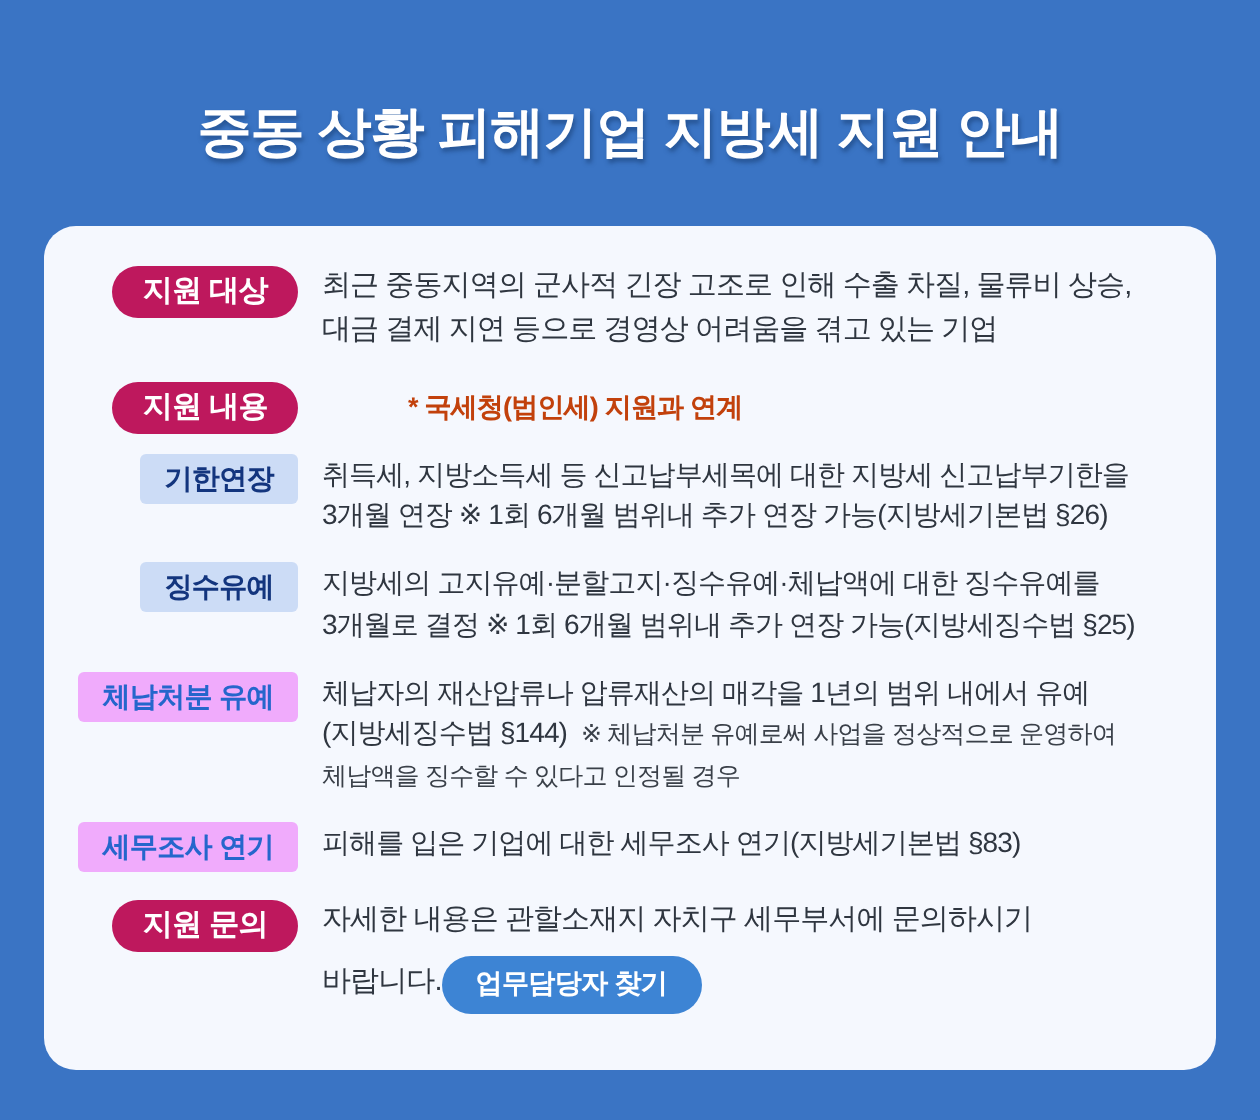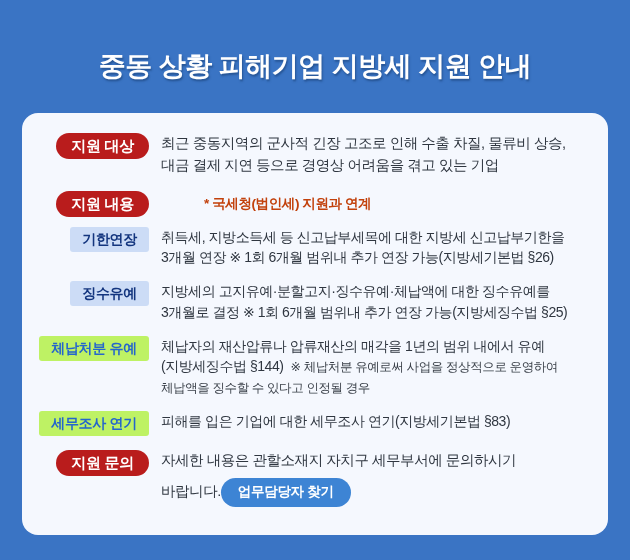--- a/index.html
+++ b/index.html
@@ -70,21 +70,21 @@
 
   .content-col {
     flex: 1 1 auto;
     padding-left: 12px;
     padding-top: 1px;
   }
 
   
   .badge-pill {
     display: inline-block;
-    background: #b91c1c;
+    background: #be185d;
     color: #ffffff;
     font-size: 15px;
     font-weight: bold;
     letter-spacing: -0.3px;
     border-radius: 999px;
     padding: 4px 15px 5px 15px;
     white-space: nowrap;
     line-height: 1.15;
   }
 
@@ -95,21 +95,21 @@
     font-size: 14px;
     font-weight: bold;
     letter-spacing: -0.3px;
     border-radius: 3px;
     padding: 4px 12px 5px 12px;
     white-space: nowrap;
     line-height: 1.15;
   }
 
   .badge-flat.bright {
-    background: #bef264;
+    background: #f0abfc;
     color: #2566cc;
   }
 
   
   .body-text {
     color: #2f3640;
     font-size: 14.5px;
     line-height: 1.5;
     letter-spacing: -0.45px;
   }

